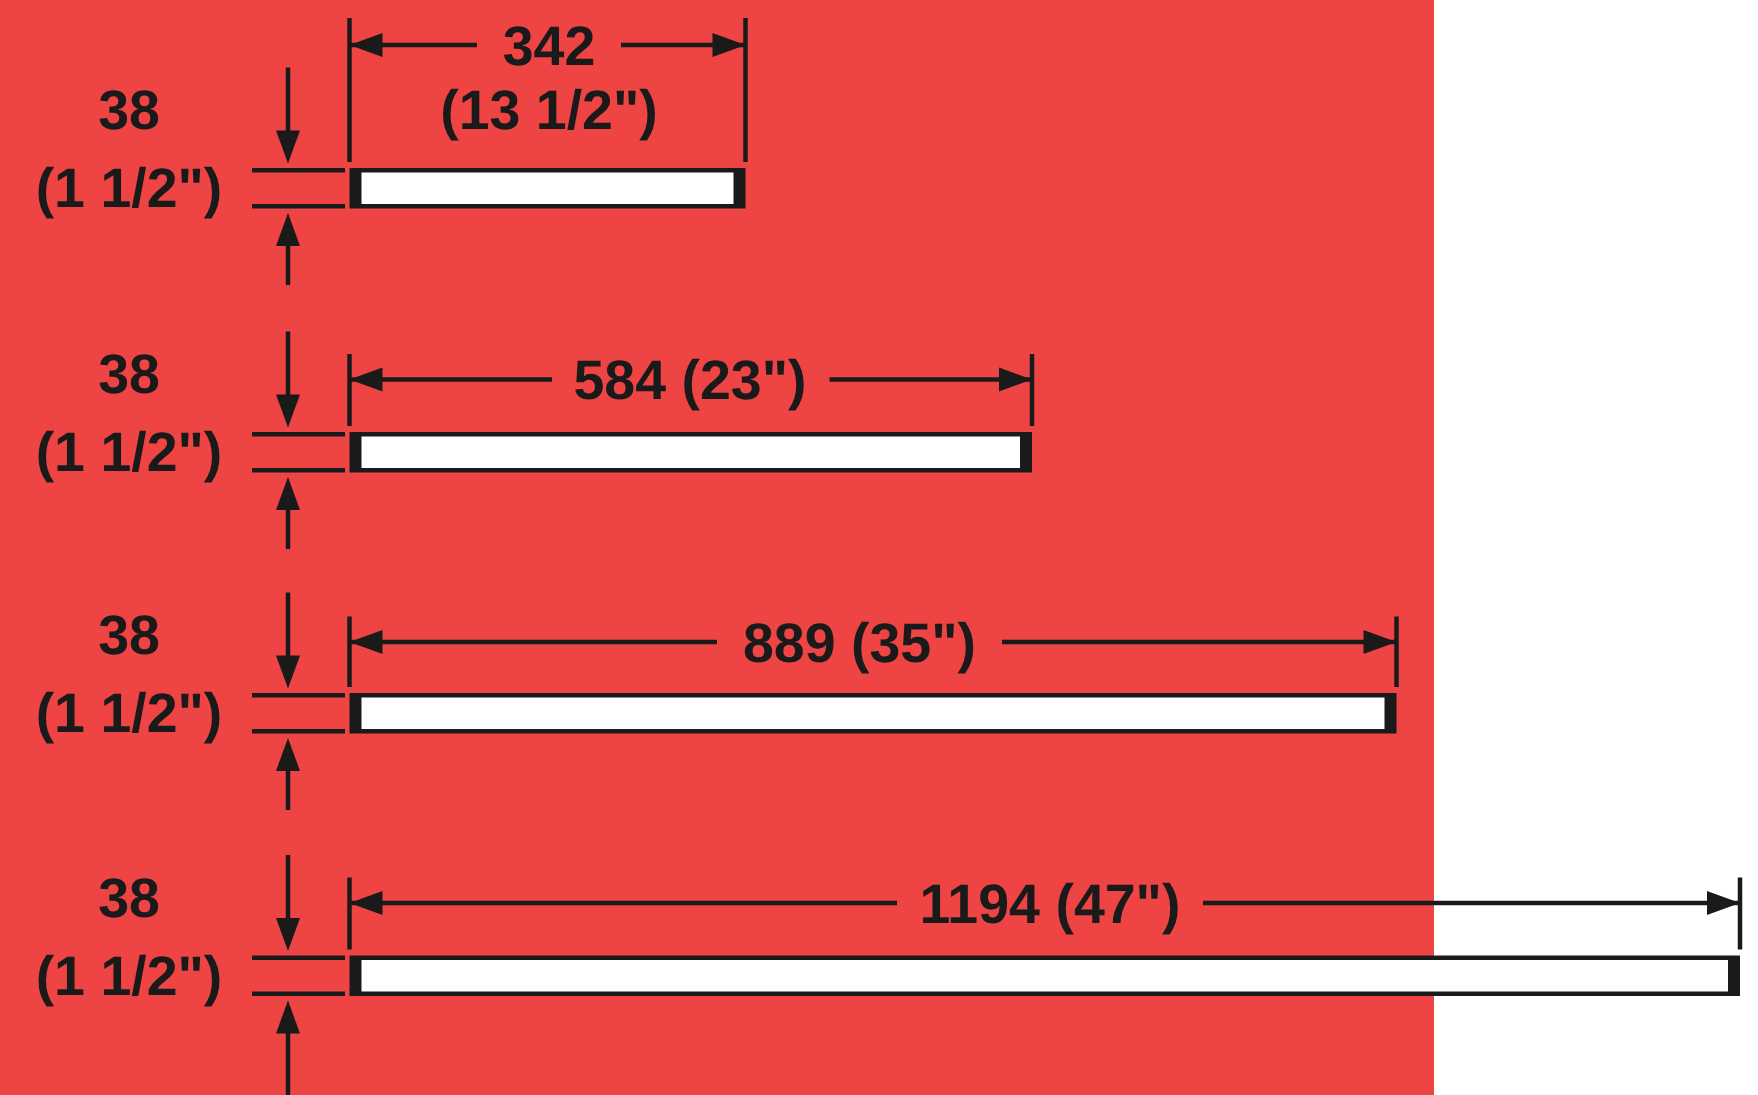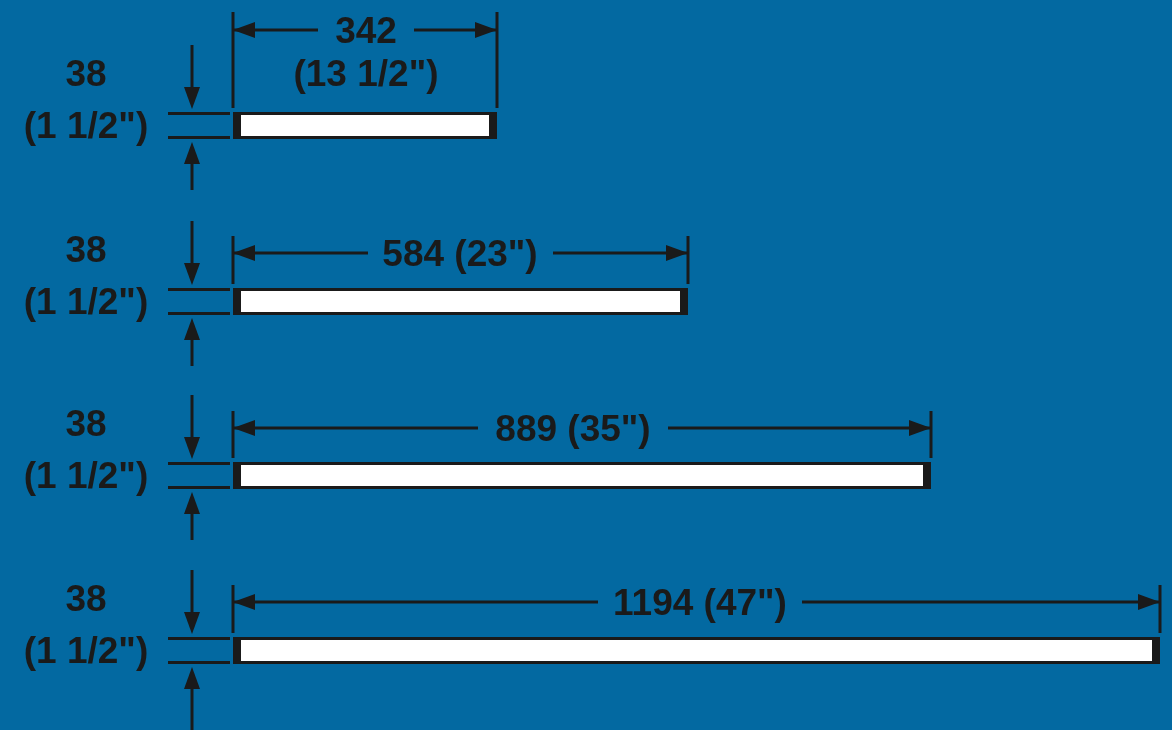--- a/index.html
+++ b/index.html
@@ -5,23 +5,23 @@
   html, body {
     margin: 0;
     padding: 0;
     background: #ffffff;
     width: 1172px;
     height: 730px;
     overflow: hidden;
     font-family: "Liberation Sans", sans-serif;
   }
   .diagram-wrap {
-    width: 1172px;
+    width: 956px;
     height: 730px;
-    background: #0369a1;
+    background: #ef4444;
   }
   svg text {
     font-family: "Liberation Sans", "DejaVu Sans", sans-serif;
     font-weight: bold;
     font-size: 37px;
     fill: #1a1a1a;
   }
   svg line {
     stroke: #1a1a1a;
     stroke-width: 3;

